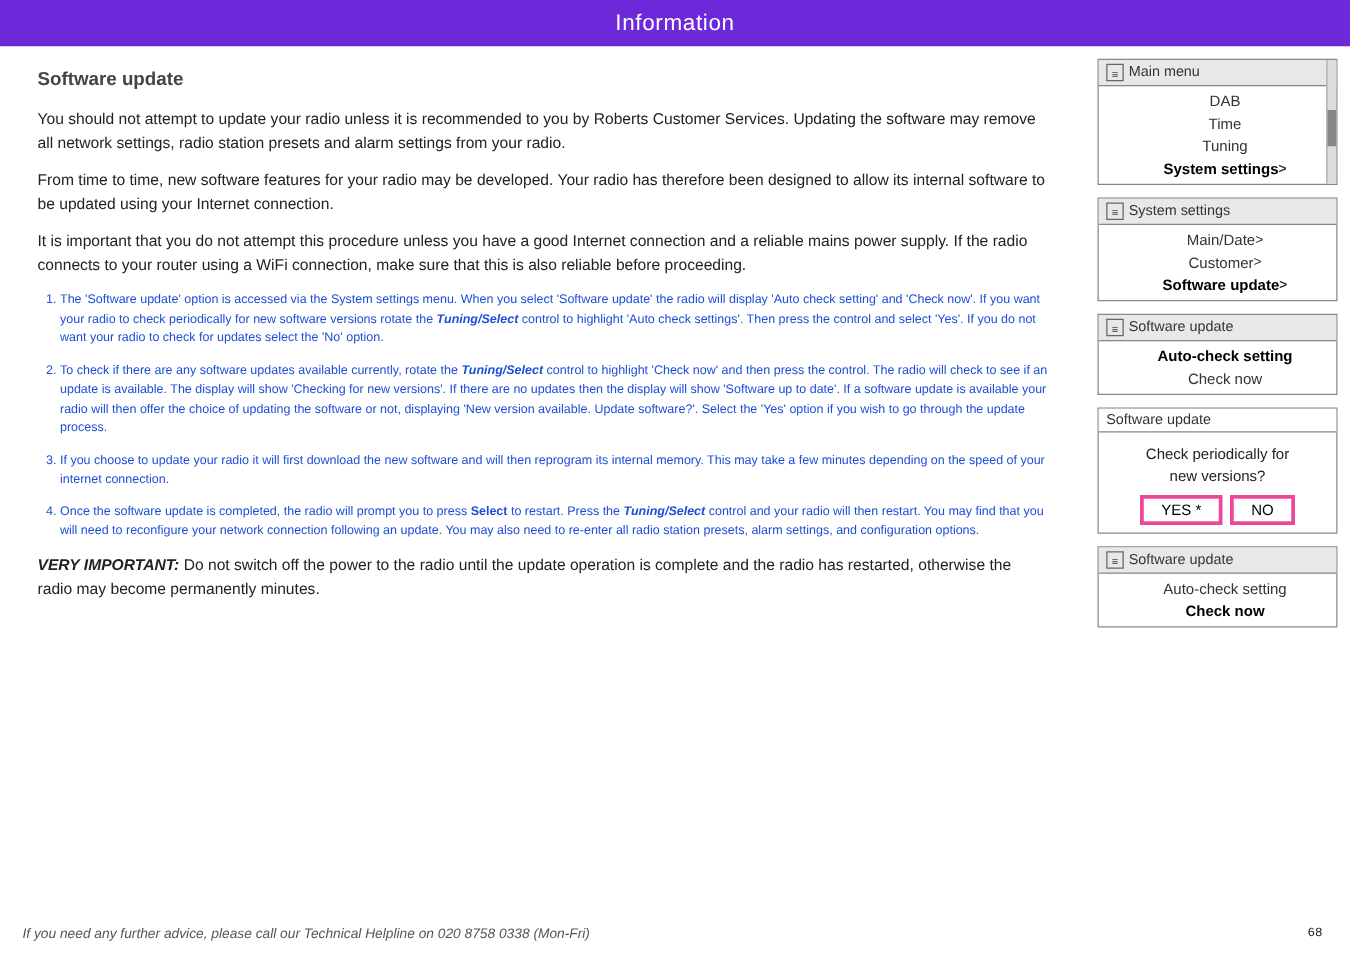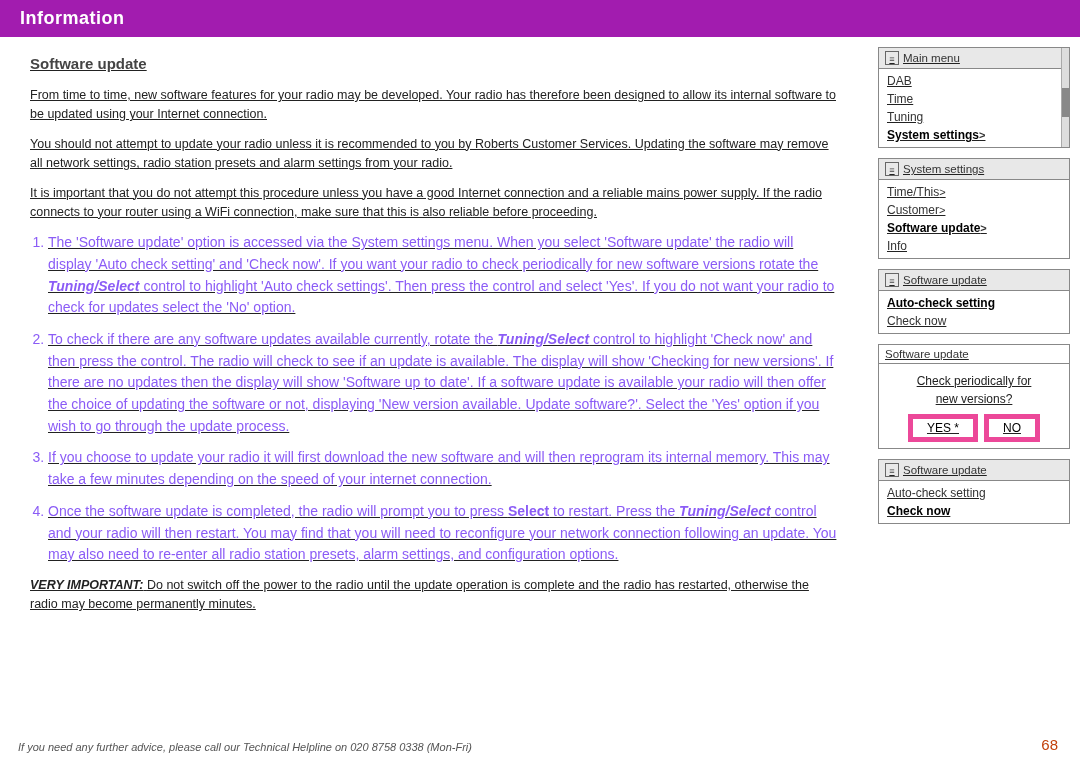--- a/index.html
+++ b/index.html
@@ -9,34 +9,33 @@
       background: #fff;
       color: #222;
       width: 1080px;
       height: 763px;
       overflow: hidden;
       position: relative;
     }
 
     
     .header {
-      background: #a21caf;
+      background: #6d28d9;
       color: #fff;
-      text-align: left;
+      text-align: center;
       padding: 8px 20px;
       font-size: 18px;
-      font-weight: bold;
+      font-weight: normal;
       letter-spacing: 0.5px;
     }
 
     
     .main-layout {
       display: flex;
       height: calc(763px - 46px);
-      text-decoration: underline;
     }
 
     
     .content {
       flex: 1;
       padding: 18px 30px 10px 30px;
       overflow: hidden;
     }
 
     .content-title {
@@ -52,24 +51,24 @@
       margin-bottom: 10px;
       color: #222;
     }
 
     .content ol {
       padding-left: 18px;
       margin-bottom: 10px;
     }
 
     .content ol li {
-      font-size: 14px;
+      font-size: 10px;
       line-height: 1.55;
       margin-bottom: 10px;
-      color: #8b5cf6;
+      color: #1d4ed8;
     }
 
     .content .bold { font-weight: bold; }
     .content .bold-italic { font-weight: bold; font-style: italic; }
 
     .very-important {
       font-size: 12.5px;
       line-height: 1.55;
       margin-top: 6px;
       margin-bottom: 8px;
@@ -81,22 +80,23 @@
       font-style: italic;
       position: absolute;
       bottom: 10px;
       left: 18px;
     }
 
     .page-number {
       position: absolute;
       bottom: 10px;
       right: 22px;
-      font-size: 15px;
-      color: #c2410c;
+      font-size: 10px;
+      color: #0f172a;
+      font-family: Liberation Mono, monospace;
     }
 
     
     .sidebar {
       width: 210px;
       padding: 10px 10px 10px 8px;
       display: flex;
       flex-direction: column;
       gap: 10px;
     }
@@ -130,24 +130,25 @@
       color: #444;
     }
 
     .menu-box .menu-items {
       padding: 3px 0;
     }
 
     .menu-box .menu-item {
       padding: 2px 8px;
       display: flex;
-      justify-content: flex-start;
+      justify-content: center;
       align-items: center;
       font-size: 12px;
       color: #333;
+      margin-left: 12px;
     }
 
     .menu-box .menu-item.selected {
       font-weight: bold;
       color: #000;
     }
 
     .menu-box .menu-item .arrow {
       font-size: 11px;
       color: #333;
@@ -199,21 +200,21 @@
     }
 
     .confirm-box .yes-no-row {
       display: flex;
       justify-content: center;
       gap: 6px;
       margin-top: 6px;
     }
 
     .confirm-box .btn {
-      border: 5px solid #ec4899;
+      border: 3px solid #ec4899;
       padding: 2px 14px;
       font-size: 12px;
       background: #fff;
       cursor: pointer;
       min-width: 36px;
       text-align: center;
     }
 
     .confirm-box .btn.yes {
       font-weight: normal;
@@ -230,23 +231,23 @@
 <div class="header">
   <span>Information</span>
 </div>
 
 <div class="main-layout">
 
   <div class="content">
 
     <div class="content-title">Software update</div>
 
+    <p>You should not attempt to update your radio unless it is recommended to you by Roberts Customer Services. Updating the software may remove all network settings, radio station presets and alarm settings from your radio.</p>
+
     <p>From time to time, new software features for your radio may be developed.  Your radio has therefore been designed to allow its internal software to be updated using your Internet connection.</p>
-
-    <p>You should not attempt to update your radio unless it is recommended to you by Roberts Customer Services. Updating the software may remove all network settings, radio station presets and alarm settings from your radio.</p>
 
     <p>It is important that you do not attempt this procedure unless you have a good Internet connection and a reliable mains power supply. If the radio connects to your router using a WiFi connection, make sure that this is also reliable before proceeding.</p>
 
     <ol>
       <li>
         The 'Software update' option is accessed via the System settings menu. When you select 'Software update' the radio will display 'Auto check setting' and 'Check now'.  If you want your radio to check periodically for new software versions rotate the <span class="bold-italic">Tuning/Select</span> control to highlight 'Auto check settings'. Then press the control and select 'Yes'. If you do not want your radio to check for updates select the 'No' option.
       </li>
       <li>
         To check if there are any software updates available currently, rotate the <span class="bold-italic">Tuning/Select</span> control to highlight 'Check now' and then press the control. The radio will check to see if an update is available. The display will show 'Checking for new versions'. If there are no updates then the display will show 'Software up to date'.  If a software update is available your radio will then offer the choice of updating the software or not, displaying 'New version available. Update software?'. Select the 'Yes' option if you wish to go through the update process.
       </li>
@@ -292,33 +293,30 @@
       </div>
     </div>
 
     <div class="menu-box">
       <div class="menu-header">
         <span class="menu-icon">≡</span>
         <span>System settings</span>
       </div>
       <div class="menu-items">
         <div class="menu-item">
-          <span>Time/This</span>
+          <span>Main/Date</span>
           <span class="arrow">&gt;</span>
         </div>
         <div class="menu-item">
           <span>Customer</span>
           <span class="arrow">&gt;</span>
         </div>
         <div class="menu-item selected">
           <span class="bold">Software update</span>
           <span class="arrow">&gt;</span>
-        </div>
-        <div class="menu-item">
-          <span>Info</span>
         </div>
       </div>
     </div>
 
     <div class="menu-box">
       <div class="menu-header">
         <span class="menu-icon">≡</span>
         <span>Software update</span>
       </div>
       <div class="menu-items">

